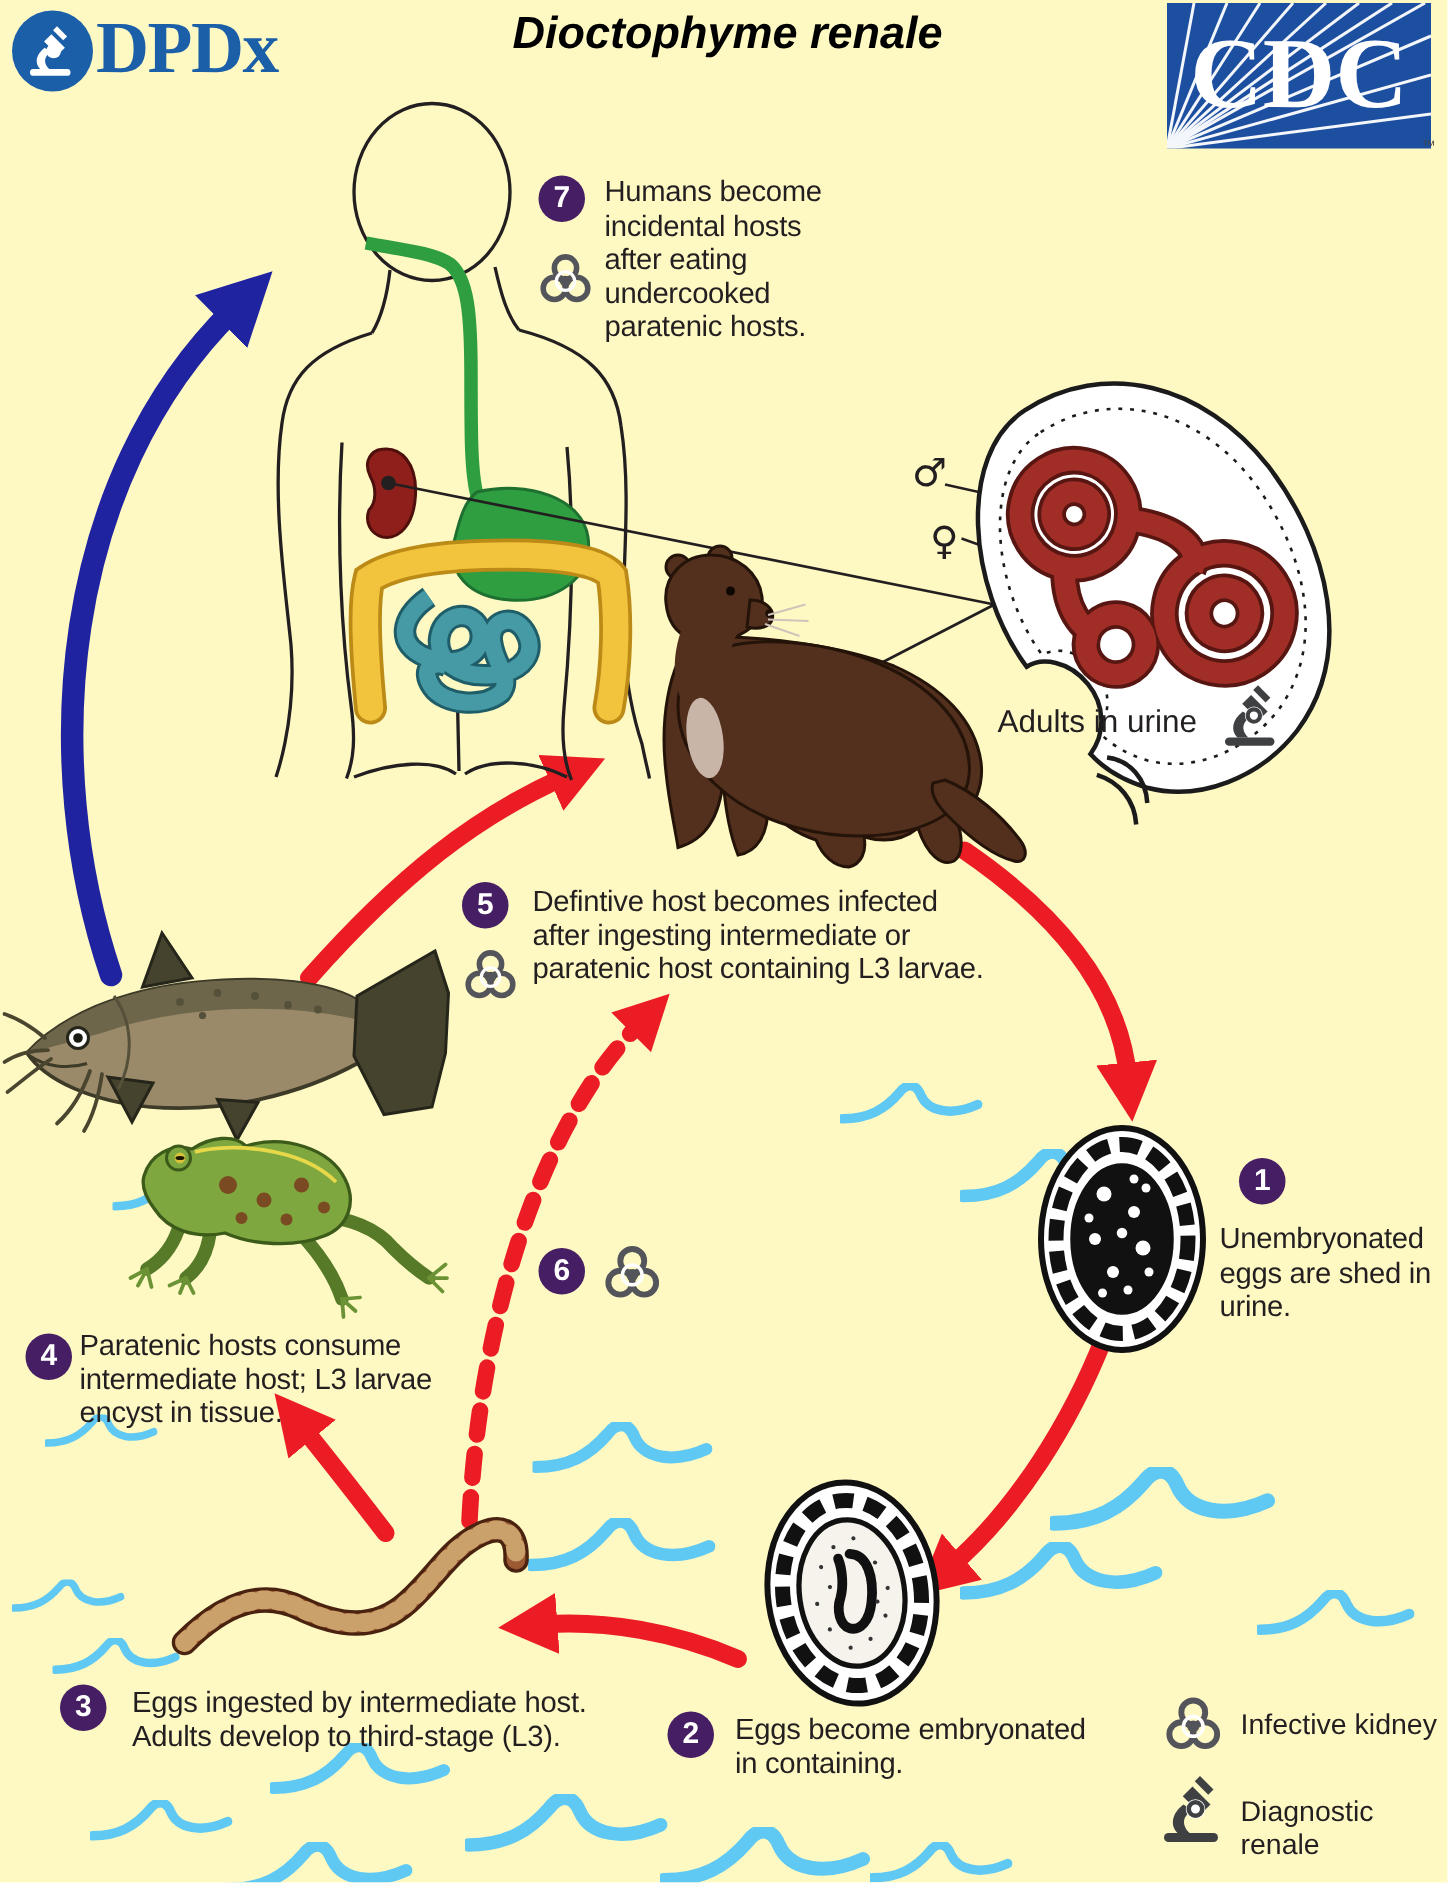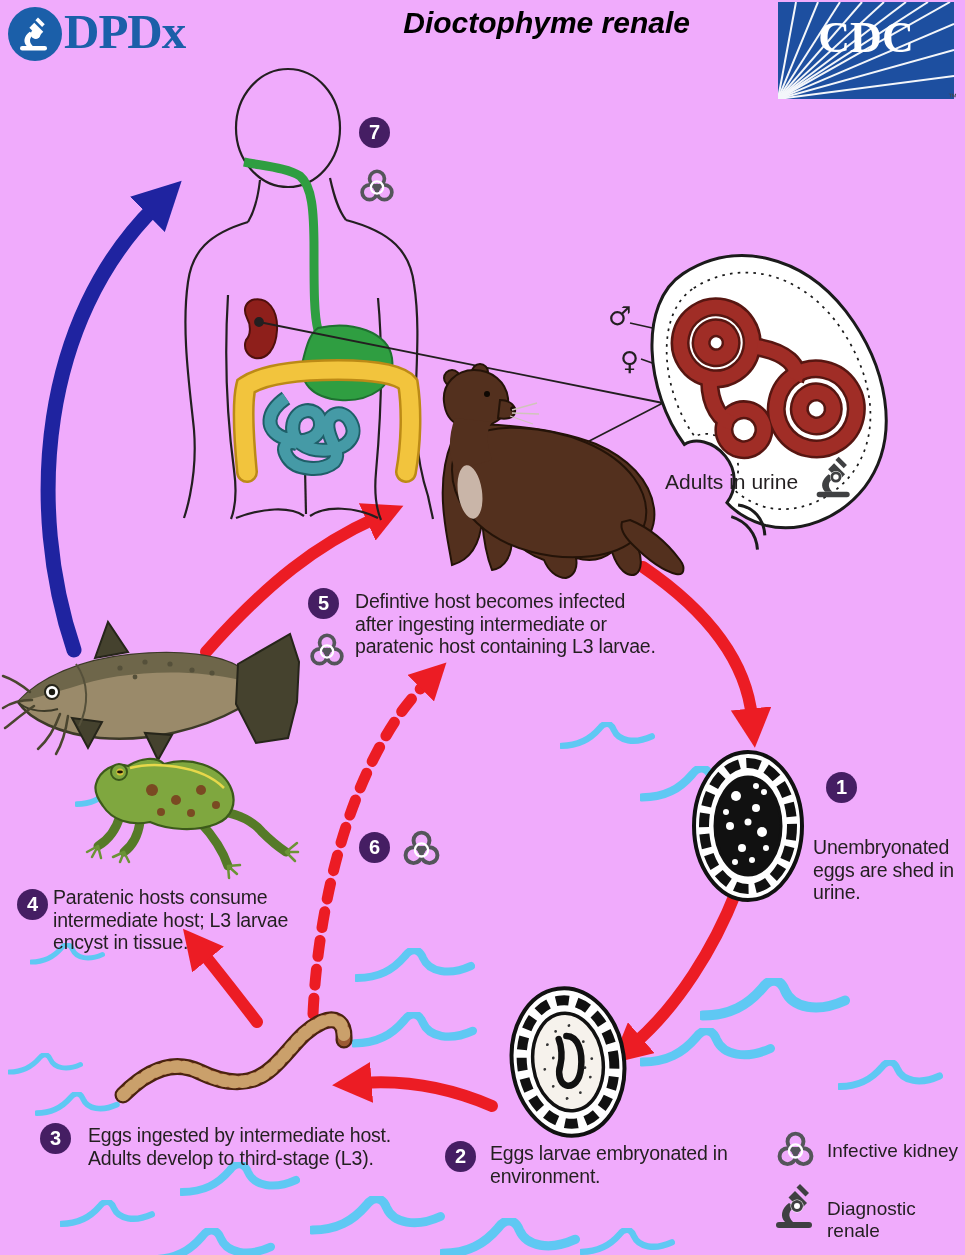--- a/index.html
+++ b/index.html
@@ -1,37 +1,37 @@
 <!DOCTYPE html>
 <html><head>
 <meta charset="utf-8">
 <style>
   html,body{margin:0;padding:0;background:#fff}
-  #stage{position:relative;width:965px;height:1255px;background:#f0abfc;overflow:hidden;
+  #stage{position:relative;width:965px;height:1255px;background:#fef9c3;overflow:hidden;
          font-family:"Liberation Sans",sans-serif;color:#231f20}
   #art{position:absolute;left:0;top:0;z-index:1;pointer-events:none}
   .txt{position:absolute;z-index:2;font-size:19.5px;line-height:1.16;letter-spacing:-0.2px}
   .circle{position:absolute;z-index:2;width:31px;height:31px;border-radius:50%;
           background:#451e63;color:#fff;font-weight:bold;font-size:20px;
           display:flex;align-items:center;justify-content:center}
   .icon{position:absolute;z-index:2;color:#54555a}
   .scope-ic{color:#3f4042}
   .caption{position:absolute;z-index:2;font-size:21px}
   .legend-label{position:absolute;z-index:2;font-size:19px}
   .sym{position:absolute;z-index:2;font-family:"DejaVu Sans",sans-serif;font-size:26px;line-height:1;color:#231f20}
   #dpdx-wrap{position:absolute;left:8px;top:7px;z-index:2;display:flex;align-items:flex-start}
   #dpdx-circle{width:54px;height:54px;border-radius:50%;background:#1b5fa9;color:#fff;
                display:flex;align-items:center;justify-content:center}
   #dpdx-text{font-family:"Liberation Serif",serif;font-weight:bold;font-size:49px;line-height:1;
              color:#1b5fa9;margin-left:2px;letter-spacing:-1px}
-  #page-title{position:absolute;left:280px;top:6px;width:410px;text-align:right;z-index:2;
+  #page-title{position:absolute;left:280px;top:6px;width:410px;text-align:center;z-index:2;
               font-size:30px;font-weight:bold;font-style:italic;color:#000}
   #cdc-logo{position:absolute;left:778px;top:2px;width:176px;height:97px;background:#1d4fa0;z-index:2}
   #cdc-text{position:absolute;left:0;top:14px;width:176px;text-align:center;
-            font-family:"Liberation Serif",serif;font-weight:bold;font-size:44px;line-height:1;color:#fff}
+            font-family:"Liberation Serif",serif;font-weight:bold;font-size:67px;line-height:1;color:#fff}
   #cdc-tm{position:absolute;left:948px;top:92px;z-index:2;font-size:9px;color:#444}
 </style>
 </head>
 <body>
 
 <div id="stage">
 
   <svg id="art" width="965" height="1255" viewBox="0 0 965 1255">
     <defs>
       <marker id="mred" markerUnits="strokeWidth" markerWidth="3.4" markerHeight="3.4" refX="0.8" refY="1.7" orient="auto">
@@ -313,43 +313,44 @@
       </g>
     </svg>
     <div id="cdc-text">CDC</div>
   </div>
   <div id="cdc-tm">™</div>
 
   <div class="circle" style="left:359px;top:117px">7</div>
   <div class="icon" style="left:356px;top:166px"><svg width="42" height="42">
         <use href="#bio"></use>
       </svg></div>
+  <div class="txt" style="left:403px;top:117px;width:160px">Humans become incidental hosts after eating undercooked paratenic hosts.</div>
 
   <div class="circle" style="left:308px;top:588px">5</div>
   <div class="icon" style="left:306px;top:630px"><svg width="42" height="42">
         <use href="#bio"></use>
       </svg></div>
   <div class="txt" style="left:355px;top:590px;width:305px">Defintive host becomes infected after ingesting intermediate or paratenic host containing L3 larvae.</div>
 
   <div class="circle" style="left:359px;top:832px">6</div>
   <div class="icon" style="left:399px;top:827px"><svg width="45" height="45">
         <use href="#bio"></use>
       </svg></div>
 
   <div class="circle" style="left:17px;top:889px">4</div>
   <div class="txt" style="left:53px;top:886px;width:255px">Paratenic hosts consume intermediate host; L3 larvae encyst in tissue.</div>
 
   <div class="circle" style="left:40px;top:1123px">3</div>
   <div class="txt" style="left:88px;top:1124px;width:335px">Eggs ingested by intermediate host. Adults develop to third-stage (L3).</div>
 
   <div class="circle" style="left:445px;top:1141px">2</div>
-  <div class="txt" style="left:490px;top:1142px;width:250px">Eggs larvae embryonated in environment.</div>
+  <div class="txt" style="left:490px;top:1142px;width:250px">Eggs become embryonated in containing.</div>
 
   <div class="circle" style="left:826px;top:772px">1</div>
-  <div class="txt" style="left:813px;top:836px;width:150px">Unembryonated eggs are shed in urine.</div>
+  <div class="txt" style="left:813px;top:815px;width:150px">Unembryonated eggs are shed in urine.</div>
 
   <div class="caption" style="left:665px;top:470px">Adults in urine</div>
   <div class="icon scope-ic" style="left:813px;top:455px"><svg width="44" height="44">
         <use href="#scope"></use>
       </svg></div>
   <div class="sym" style="left:608px;top:303px">♂</div>
   <div class="sym" style="left:620px;top:348px">♀</div>
 
   <div class="icon" style="left:773px;top:1128px"><svg width="45" height="45">
         <use href="#bio"></use>

